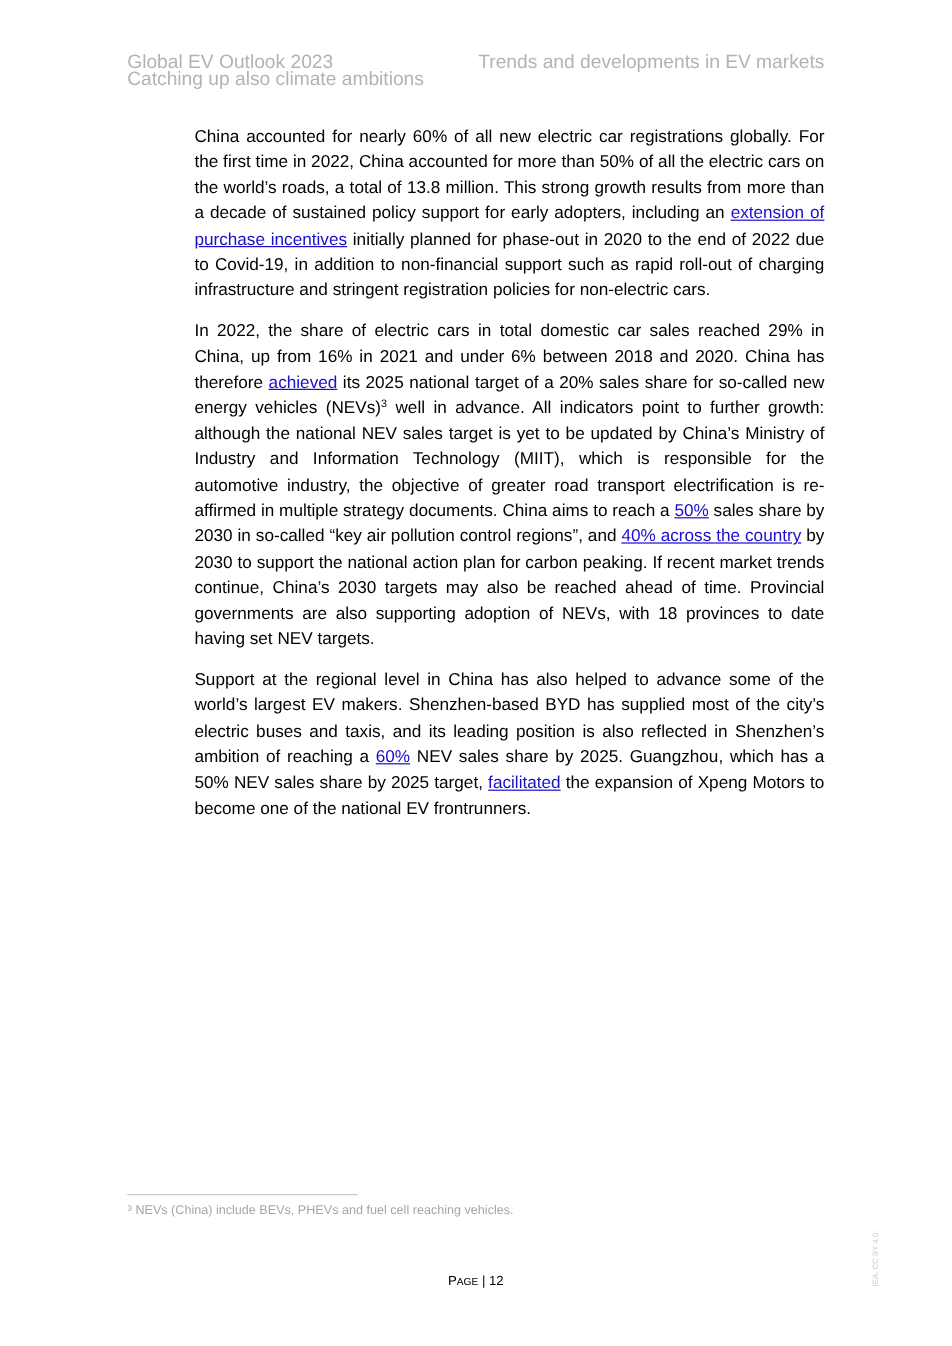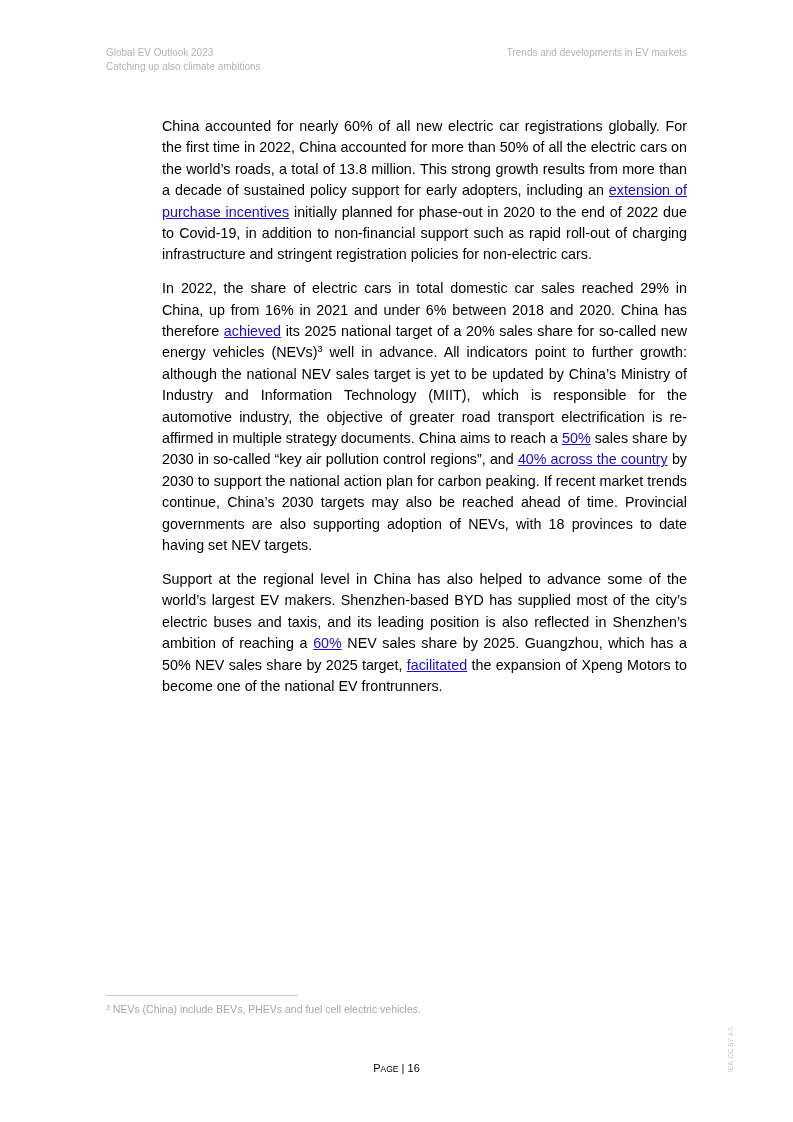--- a/index.html
+++ b/index.html
@@ -1,21 +1,21 @@
 <!DOCTYPE html>
 <html><head>
   <meta charset="utf-8">
   <style>
     html, body { margin: 0; padding: 0; background: #ffffff; }
     body { width: 793px; height: 1122px; position: relative; overflow: hidden;
            font-family: "Liberation Sans", sans-serif; color: #000; }
-    .hdr { position: absolute; top: 46px; font-size: 10px; line-height: 14px; color: #b3b3b3; }
+    .hdr { position: absolute; top: 46px; font-size: 16px; line-height: 14px; color: #b3b3b3; }
     .hdr-left { left: 106px; }
     .hdr-right { right: 106px; text-align: center; }
-    .body { position: absolute; left: 162px; top: 116px; width: 525px; font-size: 14.3px;
+    .body { position: absolute; left: 162px; top: 104px; width: 525px; font-size: 14.3px;
             line-height: 21.4px; text-align: justify; }
     .body p { margin: 0 0 12.4px 0; }
     a.lnk { color: #1a0dcc; text-decoration: underline; }
     sup { font-size: 9px; line-height: 0; vertical-align: 5px; }
     .fn-rule { position: absolute; left: 106px; top: 995px; width: 192px; border-top: 1px solid #c8c8c8; }
     .fn { position: absolute; left: 106px; top: 1003px; font-size: 10.5px; color: #a6a6a6; }
     .fn sup { font-size: 7px; vertical-align: 3px; }
     .pg { position: absolute; top: 1062px; left: 0; width: 793px; text-align: center; font-size: 11px; color: #000; }
     .pg .sc { font-size: 11px; }
     .pg .sc-small { font-size: 8.5px; }
@@ -33,17 +33,17 @@
 
 <div class="body">
   <p><span>China accounted for nearly 60% of all new electric car registrations globally. For the first time in 2022, China accounted for more than 50% of all the electric cars on the world’s roads, a total of 13.8 million. This strong growth results from more than a decade of sustained policy support for early adopters, including an </span><a class="lnk" href="#">extension of purchase incentives</a><span> initially planned for phase-out in 2020 to the end of 2022 due to Covid-19, in addition to non-financial support such as rapid roll-out of charging infrastructure and stringent registration policies for non-electric cars.</span></p>
 
   <p><span>In 2022, the share of electric cars in total domestic car sales reached 29% in China, up from 16% in 2021 and under 6% between 2018 and 2020. China has therefore </span><a class="lnk" href="#">achieved</a><span> its 2025 national target of a 20% sales share for so-called new energy vehicles (NEVs)</span><sup>3</sup><span> well in advance. All indicators point to further growth: although the national NEV sales target is yet to be updated by China’s Ministry of Industry and Information Technology (MIIT), which is responsible for the automotive industry, the objective of greater road transport electrification is re-affirmed in multiple strategy documents. China aims to reach a </span><a class="lnk" href="#">50%</a><span> sales share by 2030 in so-called “key air pollution control regions”, and </span><a class="lnk" href="#">40% across the country</a><span> by 2030 to support the national action plan for carbon peaking. If recent market trends continue, China’s 2030 targets may also be reached ahead of time. Provincial governments are also supporting adoption of NEVs, with 18 provinces to date having set NEV targets.</span></p>
 
   <p><span>Support at the regional level in China has also helped to advance some of the world’s largest EV makers. Shenzhen-based BYD has supplied most of the city’s electric buses and taxis, and its leading position is also reflected in Shenzhen’s ambition of reaching a </span><a class="lnk" href="#">60%</a><span> NEV sales share by 2025. Guangzhou, which has a 50% NEV sales share by 2025 target, </span><a class="lnk" href="#">facilitated</a><span> the expansion of Xpeng Motors to become one of the national EV frontrunners.</span></p>
 </div>
 
 <div class="fn-rule"></div>
-<div class="fn"><sup>3</sup><span> NEVs (China) include BEVs, PHEVs and fuel cell electric vehicles.</span></div>
+<div class="fn"><sup>3</sup><span> NEVs (China) include BEVs, PHEVs and fuel cell reaching vehicles.</span></div>
 
-<div class="pg"><span class="sc">P</span><span class="sc-small">AGE</span><span> | </span><span>16</span></div>
+<div class="pg"><span class="sc">P</span><span class="sc-small">AGE</span><span> | </span><span>12</span></div>
 
 <div class="lic">IEA. CC BY 4.0.</div>
 
 </body></html>

